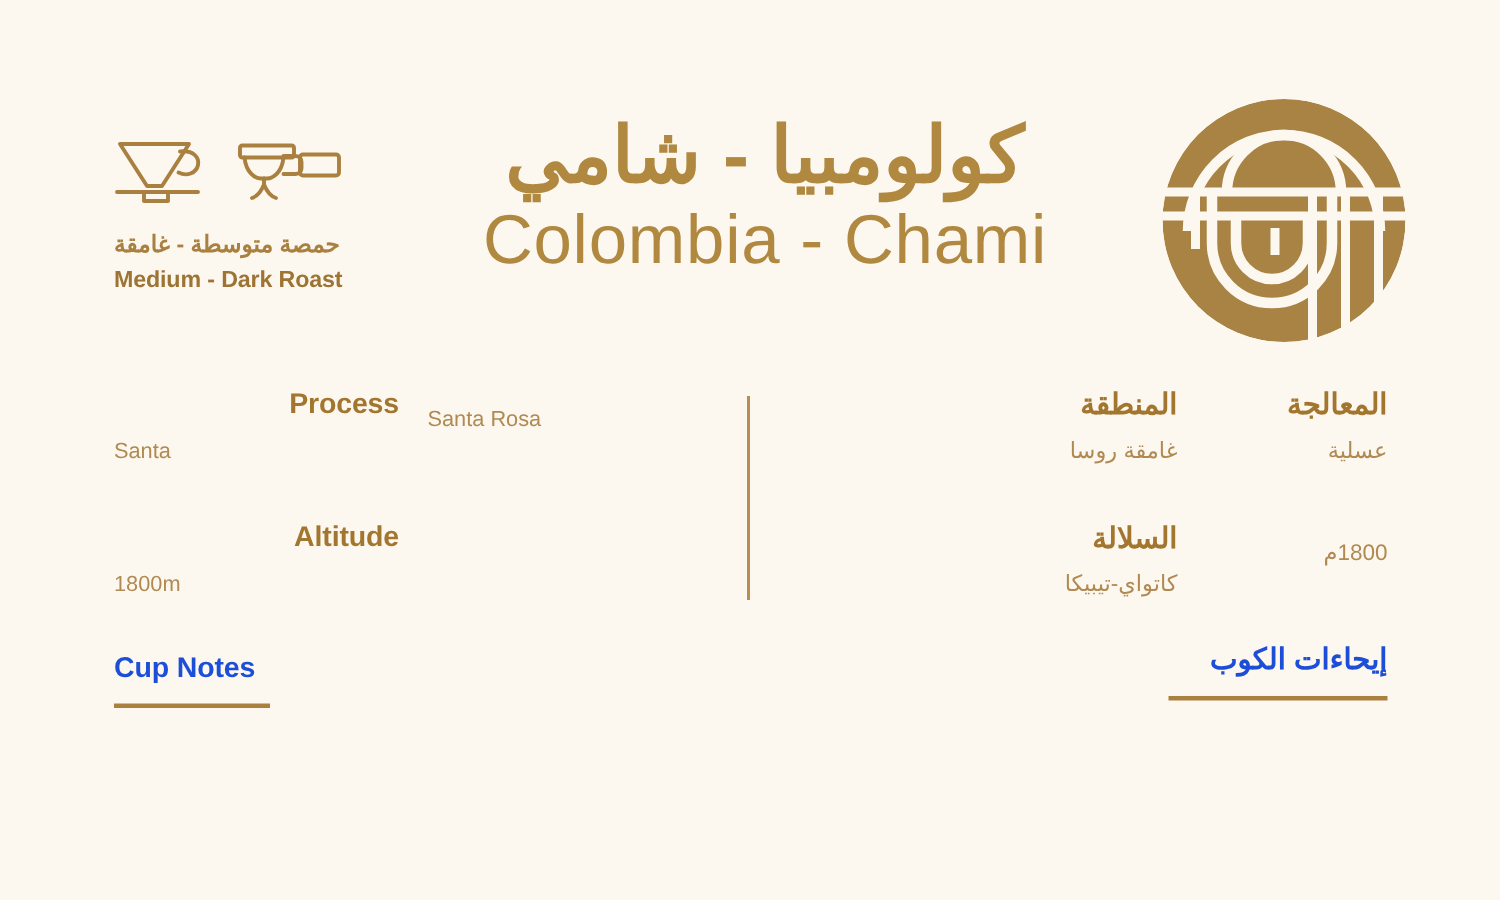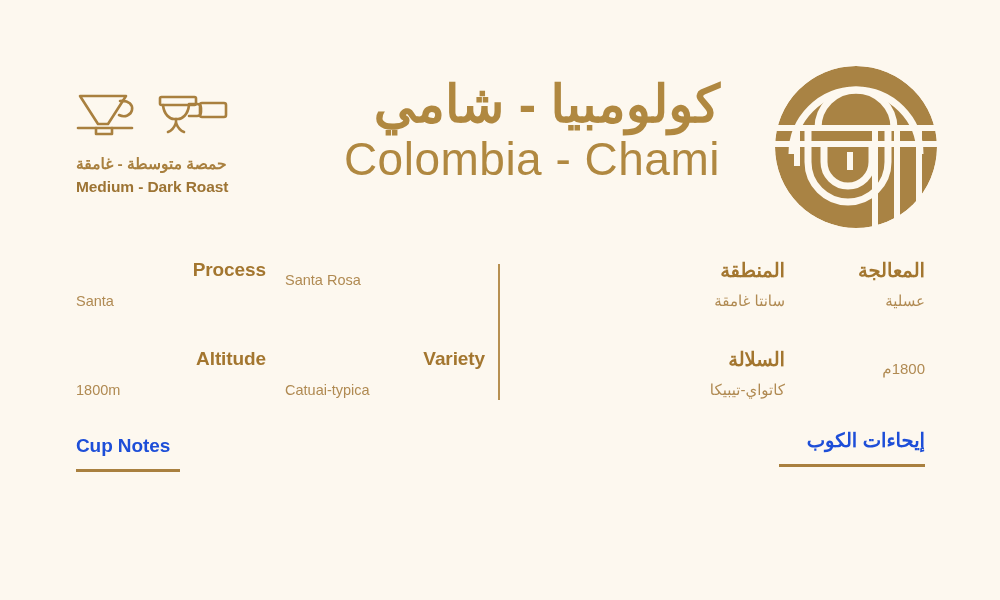--- a/index.html
+++ b/index.html
@@ -56,21 +56,21 @@
     letter-spacing: -0.1px;
     line-height: 1.25;
   }
 
   
   .title-block {
     position: absolute;
     left: 300px;
     top: 78px;
     width: 420px;
-    text-align: right;
+    text-align: center;
   }
   .title-ar {
     font-size: 52px;
     font-weight: 700;
     color: #b08840;
     line-height: 1.02;
     direction: rtl;
     letter-spacing: 0px;
   }
   .title-en {
@@ -250,33 +250,29 @@
 
   <div class="spec" id="spec-location">
     <div class="spec-value">Santa Rosa</div>
   </div>
 
   <div class="spec" id="spec-altitude">
     <div class="spec-label">Altitude</div>
     <div class="spec-value">1800m</div>
   </div>
 
-  <div class="spec" id="spec-variety">
-    <div class="spec-label">Variety</div>
-    <div class="spec-value">Catuai-typica</div>
-  </div>
 
   <div class="spec ar" id="spec-process-ar">
     <div class="spec-label">المعالجة</div>
     <div class="spec-value">عسلية</div>
   </div>
 
   <div class="spec ar" id="spec-region-ar">
     <div class="spec-label">المنطقة</div>
-    <div class="spec-value">سانتا غامقة</div>
+    <div class="spec-value">غامقة روسا</div>
   </div>
 
   <div class="spec ar" id="spec-altitude-ar">
     <div class="spec-value">1800م</div>
   </div>
 
   <div class="spec ar" id="spec-variety-ar">
     <div class="spec-label">السلالة</div>
     <div class="spec-value">كاتواي-تيبيكا</div>
   </div>

